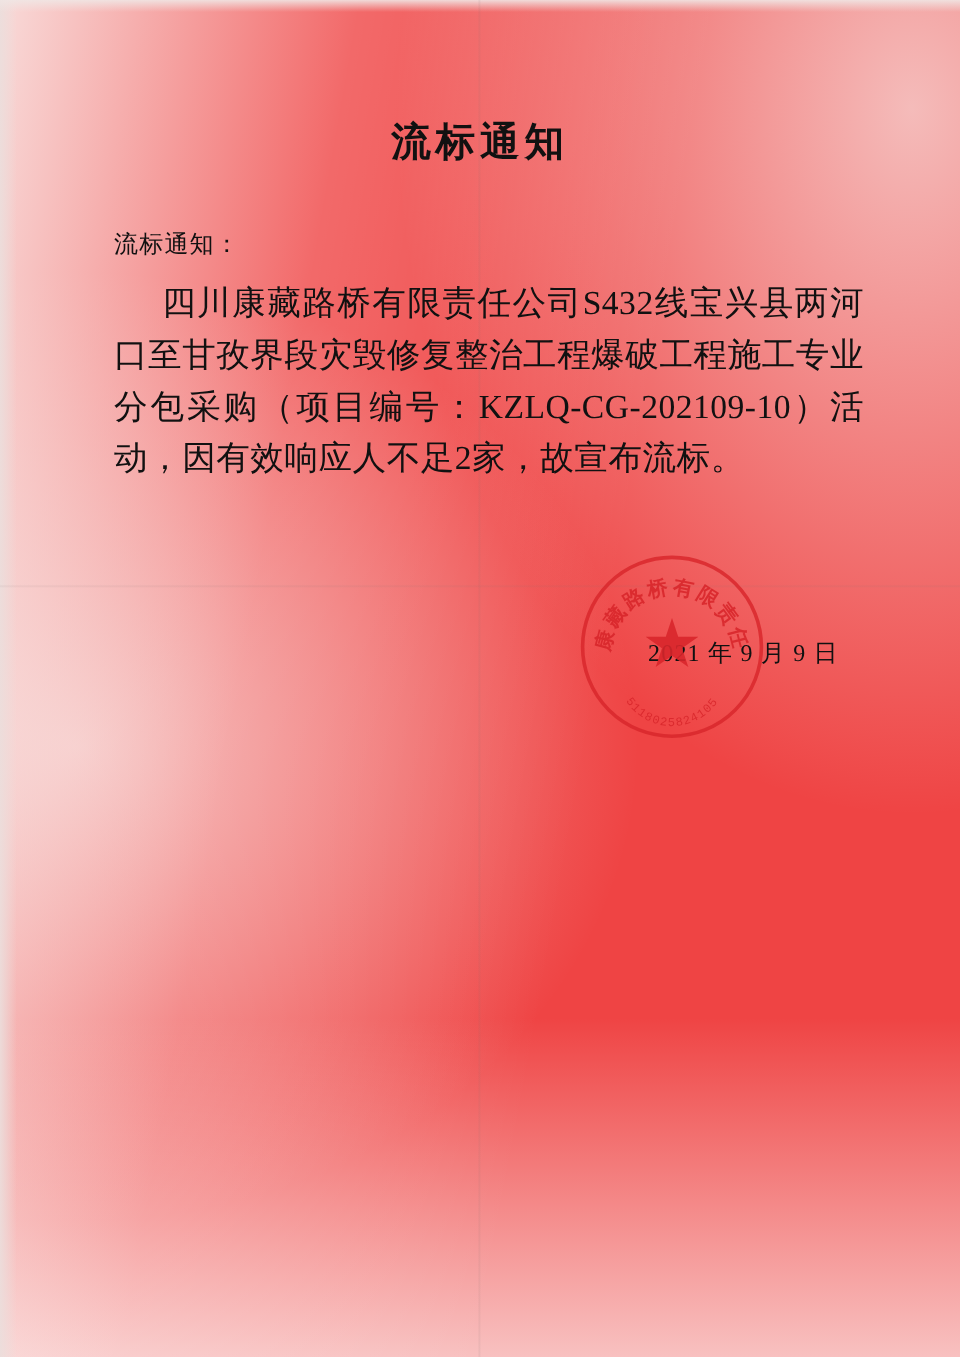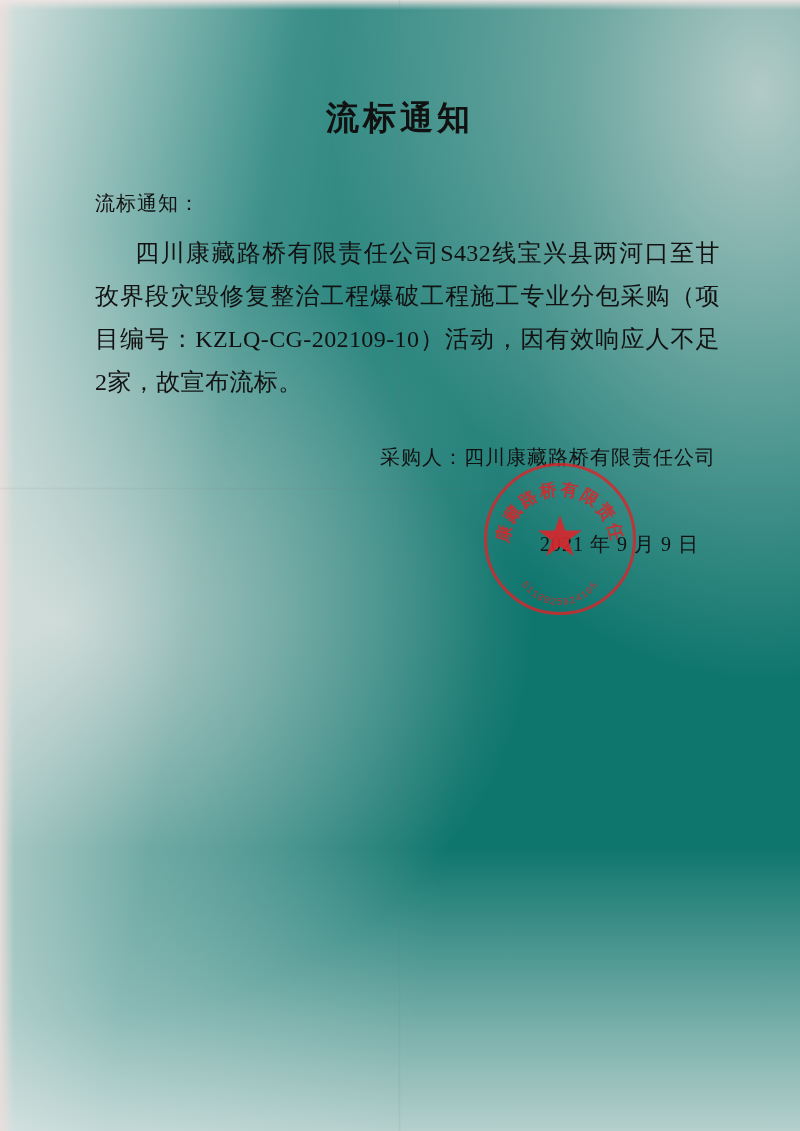--- a/index.html
+++ b/index.html
@@ -8,21 +8,21 @@
     background: #ffffff;
   }
   body {
     font-family: "Liberation Serif", "DejaVu Serif", serif;
   }
   .page {
     position: relative;
     width: 800px;
     height: 1131px;
     margin: 0 auto;
-    background: #0f766e;
+    background: #ef4444;
     overflow: hidden;
   }
   
   .paper-tint {
     position: absolute;
     inset: 0;
     background:
       linear-gradient(100deg, rgba(250,245,243,0.85) 0%, rgba(255,255,255,0.2) 30%, rgba(255,255,255,0) 60%),
       linear-gradient(0deg, rgba(252,246,245,0.7) 0%, rgba(255,255,255,0) 25%),
       radial-gradient(ellipse at 8% 55%, rgba(246,233,231,0.65) 0%, rgba(255,255,255,0) 45%),
@@ -80,21 +80,21 @@
     font-size: 20px;
     color: #111111;
     letter-spacing: 1px;
   }
 
   .body-text {
     position: absolute;
     top: 232px;
     left: 95px;
     width: 625px;
-    font-size: 24px;
+    font-size: 28px;
     line-height: 43px;
     color: #111111;
     text-align: justify;
     text-indent: 40px;
     letter-spacing: 0.4px;
   }
 
   .signer {
     position: absolute;
     top: 444px;
@@ -177,21 +177,20 @@
   <div class="edge-top"></div>
   <div class="fold-v"></div>
   <div class="fold-h"></div>
 
   <div class="doc-title">流标通知</div>
 
   <div class="salutation">流标通知：</div>
 
   <div class="body-text">四川康藏路桥有限责任公司S432线宝兴县两河口至甘孜界段灾毁修复整治工程爆破工程施工专业分包采购（项目编号：KZLQ-CG-202109-10）活动，因有效响应人不足2家，故宣布流标。</div>
 
-  <div class="signer">采购人：四川康藏路桥有限责任公司</div>
 
   <div class="sign-date">2021 年 9 月 9 日</div>
 
   <div class="seal">
     <div class="seal-ring"></div>
     <div class="seal-star"></div>
     <svg class="seal-text-top" viewBox="0 0 152 152">
       <defs>
         <path id="sealArcTop" d="M 24,84 A 52,52 0 1 1 128,84"></path>
       </defs>

